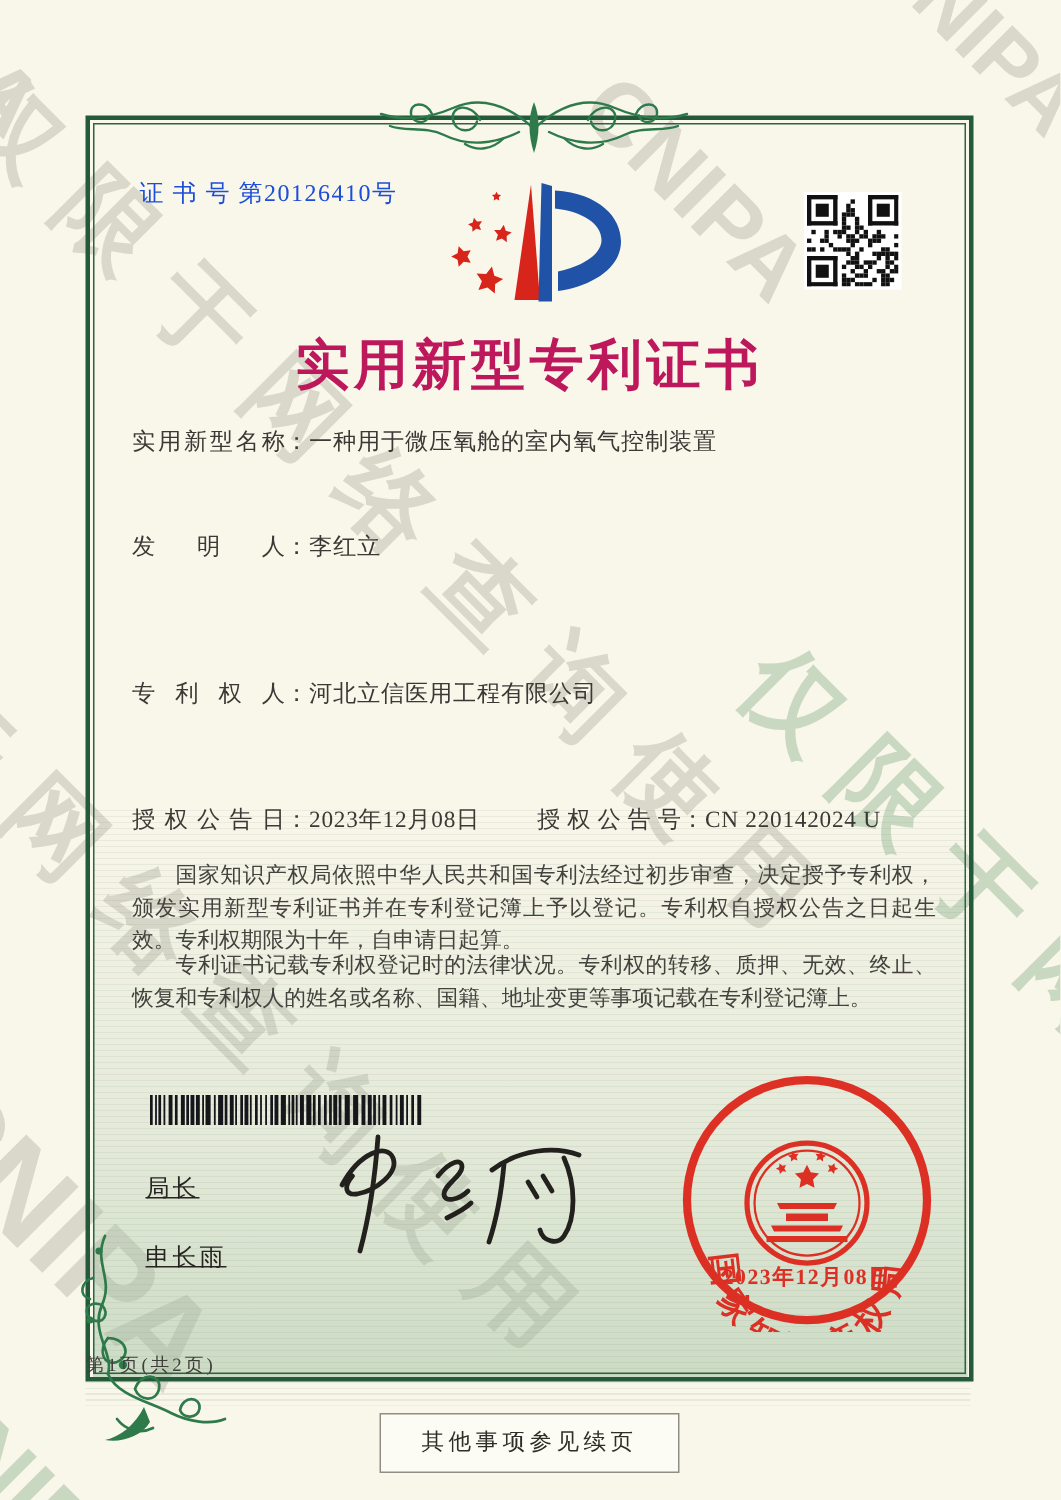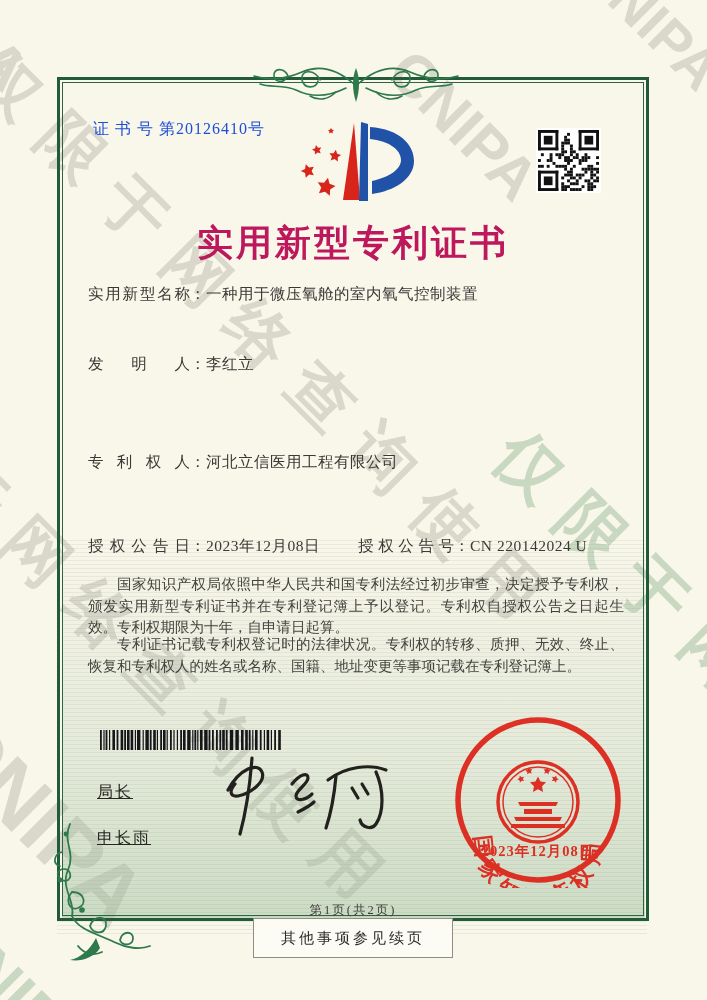--- a/index.html
+++ b/index.html
@@ -57,22 +57,22 @@
 
   .barcode-svg{position:absolute;left:100px;top:730px;z-index:3;}
   .signer{position:absolute;left:97px;z-index:3;font-family:"Liberation Sans",sans-serif;
       font-size:16px;color:#262521;letter-spacing:2px;text-decoration:underline;}
   .signer-title{top:782px;} .signer-name{top:828px;}
   .sig-svg{position:absolute;left:200px;top:750px;z-index:3;}
 
   .seal-svg{position:absolute;left:450px;top:712px;z-index:5;opacity:0.93;}
 
   .page-indicator{position:absolute;left:57px;top:902px;width:592px;z-index:3;
-      text-align:center;font-size:12.5px;color:#3f3e3a;letter-spacing:2px;}
-  .footer-box{position:absolute;left:253px;top:918px;width:198px;height:38px;z-index:3;
+      text-align:left;font-size:12.5px;color:#3f3e3a;letter-spacing:2px;}
+  .footer-box{position:absolute;left:253px;top:942px;width:198px;height:38px;z-index:3;
       background:#fdfcf4;border:1px solid #8f8e86;text-align:center;line-height:38px;
       font-size:15px;color:#2e2d29;letter-spacing:3px;}
 
   .ornament-top{position:absolute;left:246px;top:52px;z-index:3;}
   .ornament-corner{position:absolute;left:42px;top:822px;z-index:3;}
 </style>
 </head>
 <body>
 
 <div id="page">

